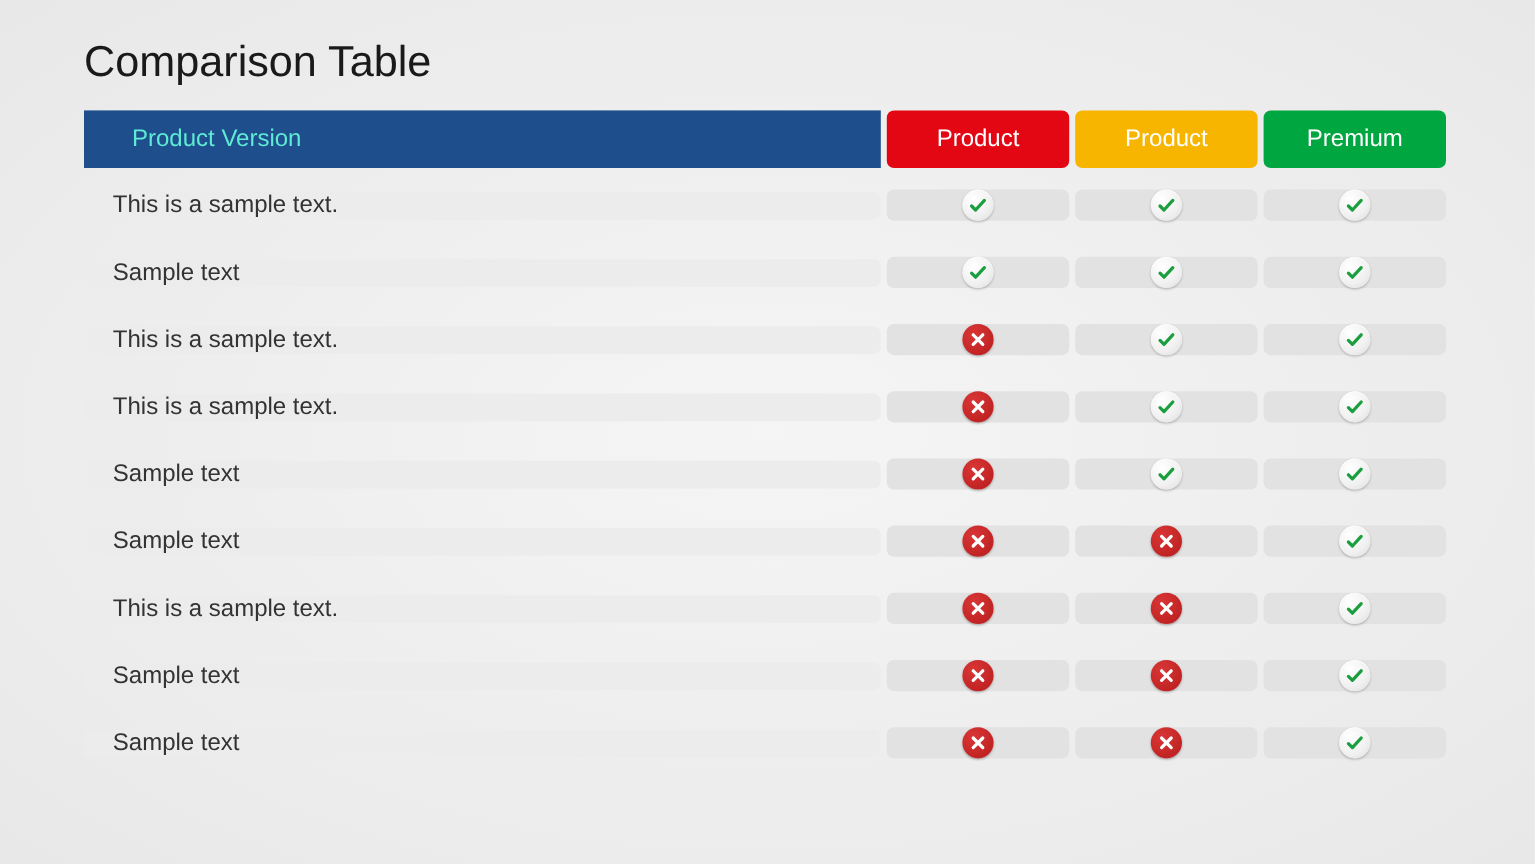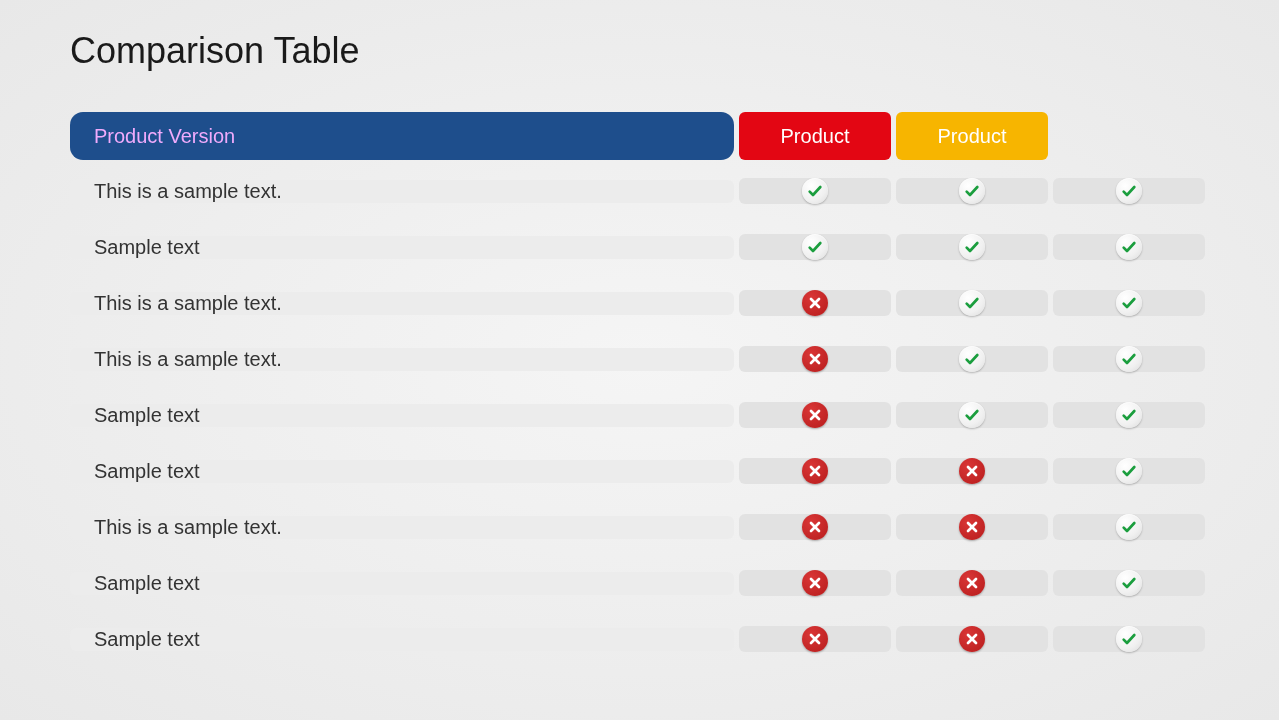--- a/index.html
+++ b/index.html
@@ -11,40 +11,40 @@
       width: 1279px;
       height: 720px;
       background: radial-gradient(ellipse at center, #f5f5f5 0%, #e8e8e8 100%);
       font-family: Arial, Helvetica, sans-serif;
       padding: 30px 70px;
     }
     .title {
       font-size: 36px;
       font-weight: 400;
       color: #1a1a1a;
-      margin-bottom: 40px;
+      margin-bottom: 20px;
     }
     .table-wrap {
       display: flex;
       flex-direction: column;
       gap: 3px;
     }
     .header-row {
       display: flex;
       gap: 5px;
       height: 48px;
     }
     .header-feature {
       flex: 0 0 664px;
       background: #1e4e8c;
-      color: #f0abfc;
-      border-radius: 13px;
-      display: flex;
-      align-items: center;
-      padding-left: 24px;
+      color: #5eead4;
+      border-radius: 0;
+      display: flex;
+      align-items: center;
+      padding-left: 40px;
       font-size: 20px;
     }
     .header-col {
       flex: 0 0 152px;
       color: #fff;
       border-radius: 6px;
       display: flex;
       align-items: center;
       justify-content: center;
       font-size: 20px;
@@ -102,20 +102,21 @@
 </head>
 <body>
 
 <h1 class="title">Comparison Table</h1>
 
 <div class="table-wrap">
   <div class="header-row">
     <div class="header-feature">Product Version</div>
     <div class="header-col standard">Product</div>
     <div class="header-col deluxe">Product</div>
+    <div class="header-col premium">Premium</div>
   </div>
   <div id="rows-container">
       <div class="data-row">
         <div class="feature-cell">This is a sample text.</div>
         <div class="value-cell">
           <span class="icon-circle icon-check">
             <svg viewBox="0 0 24 24" fill="none" stroke="#1b9e3e" stroke-width="4" stroke-linecap="round" stroke-linejoin="round">
               <polyline points="4 13 9 18 20 6"></polyline>
             </svg>
           </span>

